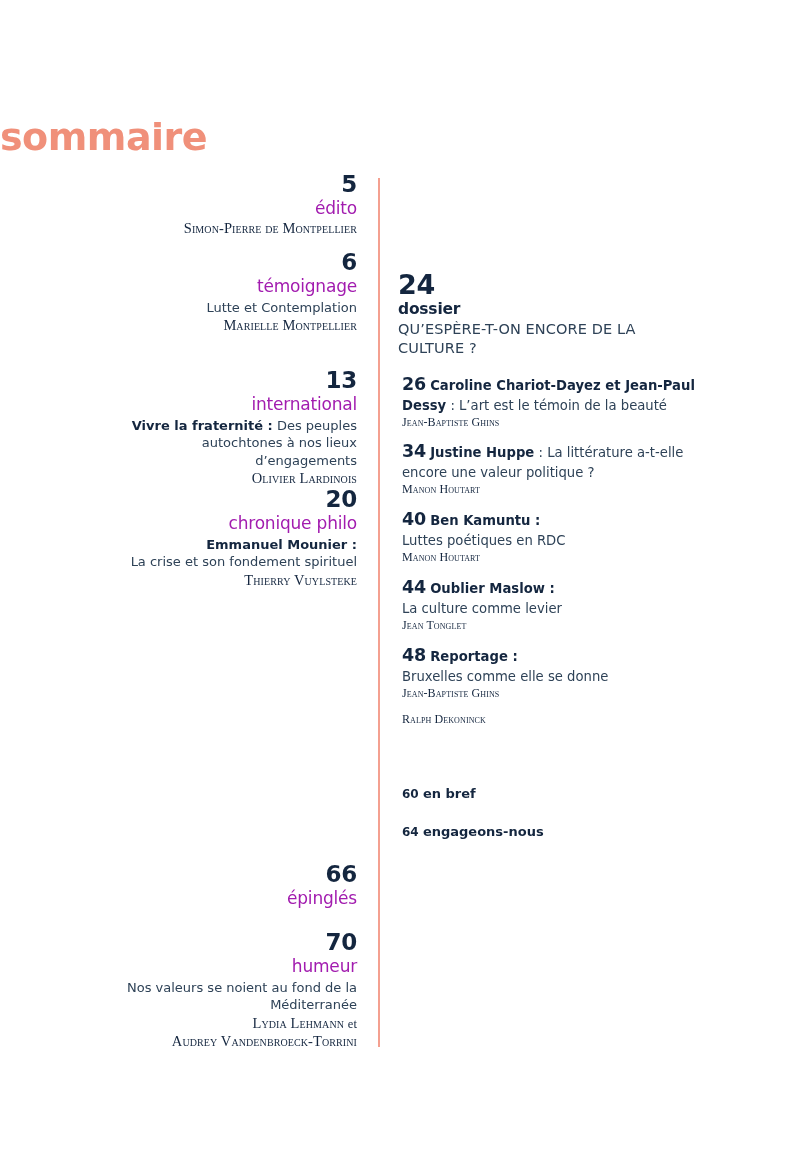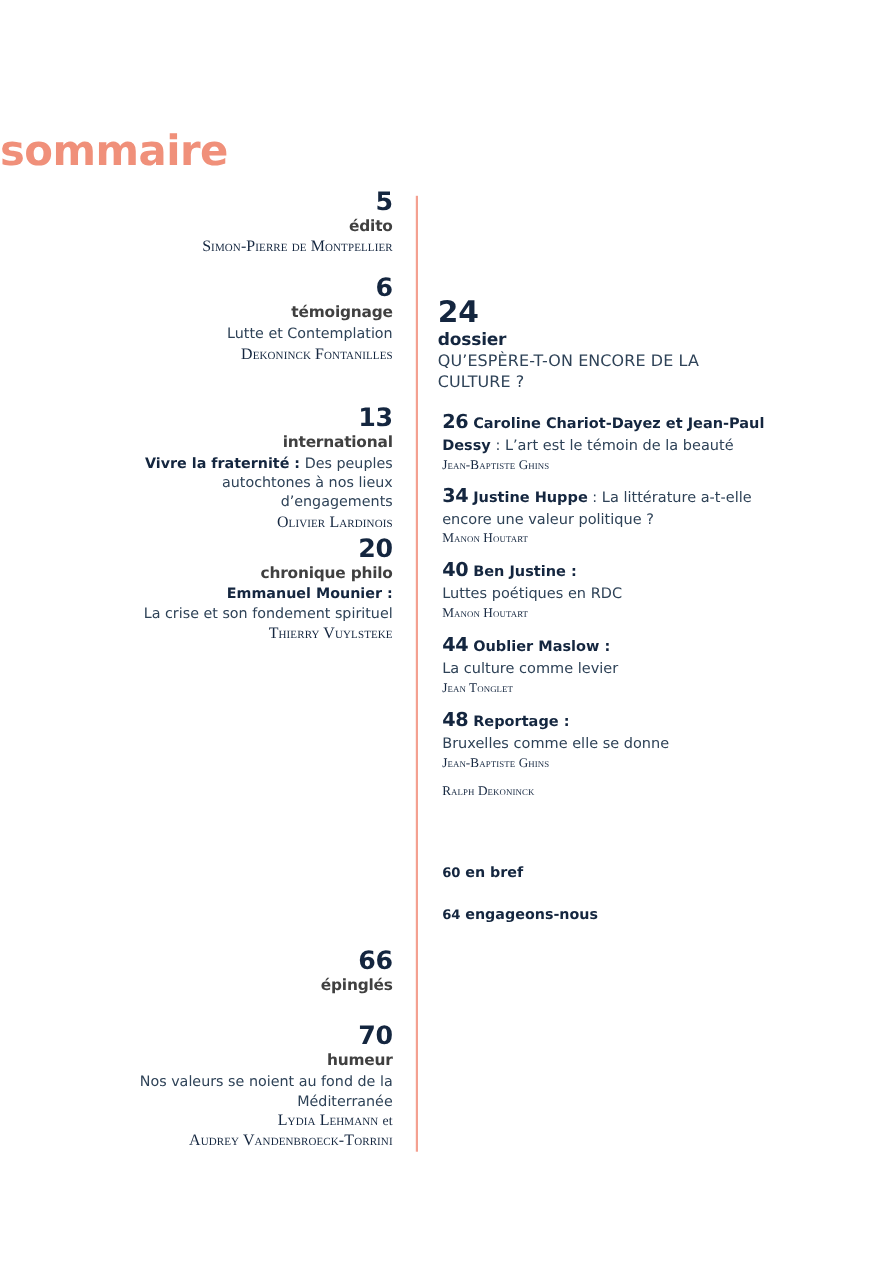--- a/index.html
+++ b/index.html
@@ -77,23 +77,23 @@
   .e-num {
     font-family: "DejaVu Sans", sans-serif;
     font-weight: 700;
     font-size: 23px;
     color: #14263f;
     line-height: 1.08;
     letter-spacing: -0.3px;
   }
   .e-section {
     font-family: "DejaVu Sans", sans-serif;
-    font-weight: 700;
-    font-size: 14px;
-    color: #404040;
+    font-weight: 400;
+    font-size: 17px;
+    color: #a21caf;
     line-height: 1.25;
     letter-spacing: -0.2px;
     margin-top: 1px;
   }
   .e-desc {
     font-family: "DejaVu Sans", sans-serif;
     font-weight: 400;
     font-size: 13px;
     color: #2e4257;
     line-height: 1.34;
@@ -212,21 +212,21 @@
     <div class="entry-left" style="top:172px;">
       <div class="e-num">5</div>
       <div class="e-section">édito</div>
       <div class="e-author">Simon-Pierre de Montpellier</div>
     </div>
 
     <div class="entry-left" style="top:250px;">
       <div class="e-num">6</div>
       <div class="e-section">témoignage</div>
       <div class="e-desc">Lutte et Contemplation</div>
-      <div class="e-author">Dekoninck Fontanilles</div>
+      <div class="e-author">Marielle Montpellier</div>
     </div>
 
     <div class="entry-left" style="top:368px;">
       <div class="e-num">13</div>
       <div class="e-section">international</div>
       <div class="e-desc"><span class="e-lead">Vivre la fraternité :</span> <span>Des peuples autochtones à nos lieux d’engagements</span></div>
       <div class="e-author">Olivier Lardinois</div>
     </div>
 
     <div class="entry-left" style="top:487px;">
@@ -262,21 +262,21 @@
       <div class="r-body"><span class="r-pg">26</span> <b>Caroline Chariot-Dayez et Jean-Paul Dessy</b><span> : </span><span>L’art est le témoin de la beauté</span></div>
       <div class="r-author">Jean-Baptiste Ghins</div>
     </div>
 
     <div class="r-item" style="top:440px;">
       <div class="r-body"><span class="r-pg">34</span> <b>Justine Huppe</b><span> : </span><span>La littérature a-t-elle encore une valeur politique ?</span></div>
       <div class="r-author">Manon Houtart</div>
     </div>
 
     <div class="r-item" style="top:508px;">
-      <div class="r-body"><span class="r-pg">40</span> <b>Ben Justine :</b><br><span>Luttes poétiques en RDC</span></div>
+      <div class="r-body"><span class="r-pg">40</span> <b>Ben Kamuntu :</b><br><span>Luttes poétiques en RDC</span></div>
       <div class="r-author">Manon Houtart</div>
     </div>
 
     <div class="r-item" style="top:576px;">
       <div class="r-body"><span class="r-pg">44</span> <b>Oublier Maslow  :</b><br><span>La culture comme levier</span></div>
       <div class="r-author">Jean Tonglet</div>
     </div>
 
     <div class="r-item" style="top:644px;">
       <div class="r-body"><span class="r-pg">48</span> <b>Reportage :</b><br><span>Bruxelles comme elle se donne</span></div>

